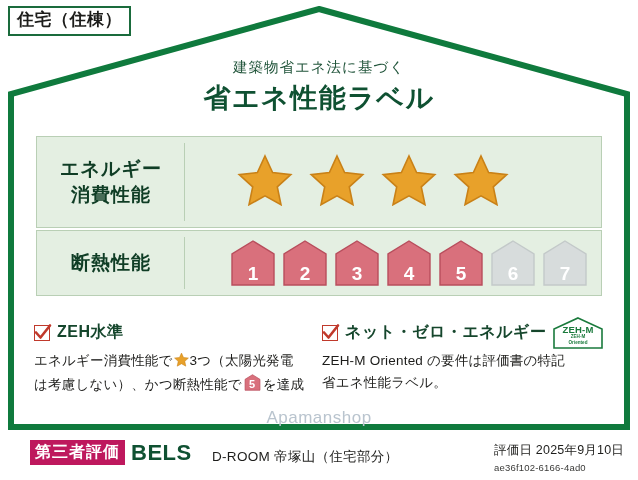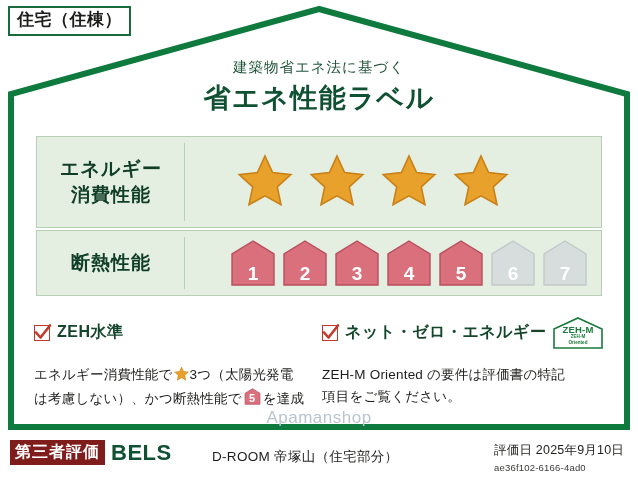--- a/index.html
+++ b/index.html
@@ -180,21 +180,21 @@
   .check-section {
     position: absolute;
   }
   .check-section.left-sec { left: 34px; top: 322px; width: 278px; }
   .check-section.right-sec { left: 322px; top: 322px; width: 290px; }
 
   .check-head {
     display: flex;
     align-items: center;
     gap: 7px;
-    margin-bottom: 21px;
+    margin-bottom: 7px;
   }
   .checkbox {
     width: 16px;
     height: 16px;
     border: 1.6px solid #c0392b;
     box-sizing: border-box;
     position: relative;
     flex: 0 0 auto;
     background: #fff;
   }
@@ -291,27 +291,28 @@
   }
   .footer-bels {
     position: absolute;
     left: 10px;
     top: 6px;
     display: flex;
     align-items: center;
     gap: 6px;
   }
   .bels-box {
-    background: #7f1d1d;
+    background: #be185d;
     color: #ffffff;
     font-size: 16px;
     font-weight: bold;
     padding: 4px 5px 5px 5px;
     letter-spacing: 1px;
     line-height: 1;
+    margin-left: 20px;
   }
   .bels-word {
     color: #0f5132;
     font-size: 22px;
     font-weight: bold;
     letter-spacing: 0.5px;
     line-height: 1;
   }
   .footer-title {
     position: absolute;
@@ -469,21 +470,21 @@
     <div class="check-head">
       <span class="checkbox">
         <svg width="22" height="22" viewBox="0 0 22 22">
           <path d="M4 11.5 L8.5 16.5 L18 4.5" fill="none" stroke="#c0392b" stroke-width="2.6" stroke-linecap="round" stroke-linejoin="round"></path>
         </svg>
       </span>
       <span class="check-title">ネット・ゼロ・エネルギー</span>
     </div>
     <div class="check-body">
       <div>ZEH-M Oriented  の要件は評価書の特記</div>
-      <div>項目をご覧ください。</div>
+      <div>省エネ性能ラベル。</div>
     </div>
     <div class="zehm-logo">
       <svg width="52" height="34" viewBox="0 0 52 34" style="position:absolute;left:0;top:0;">
         <path d="M26 2 L50 13 L50 32 L2 32 L2 13 Z" fill="#ffffff" stroke="#1a7a3c" stroke-width="1.6"></path>
       </svg>
       <div class="zt1">ZEH-M</div>
       <div class="zt2">
         <span>ZEH-M</span><br>
         <span>Oriented</span>
       </div>

